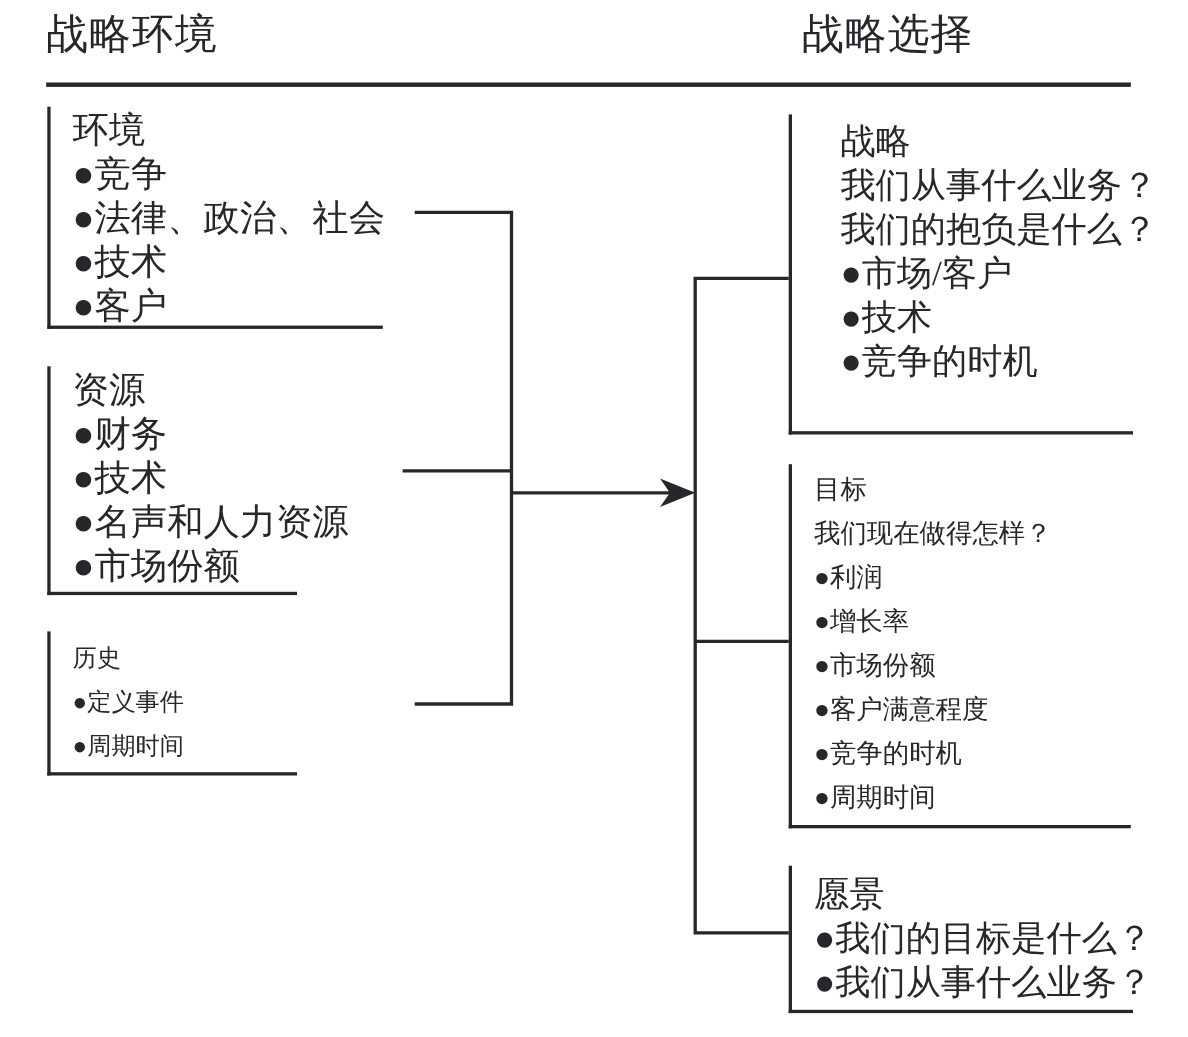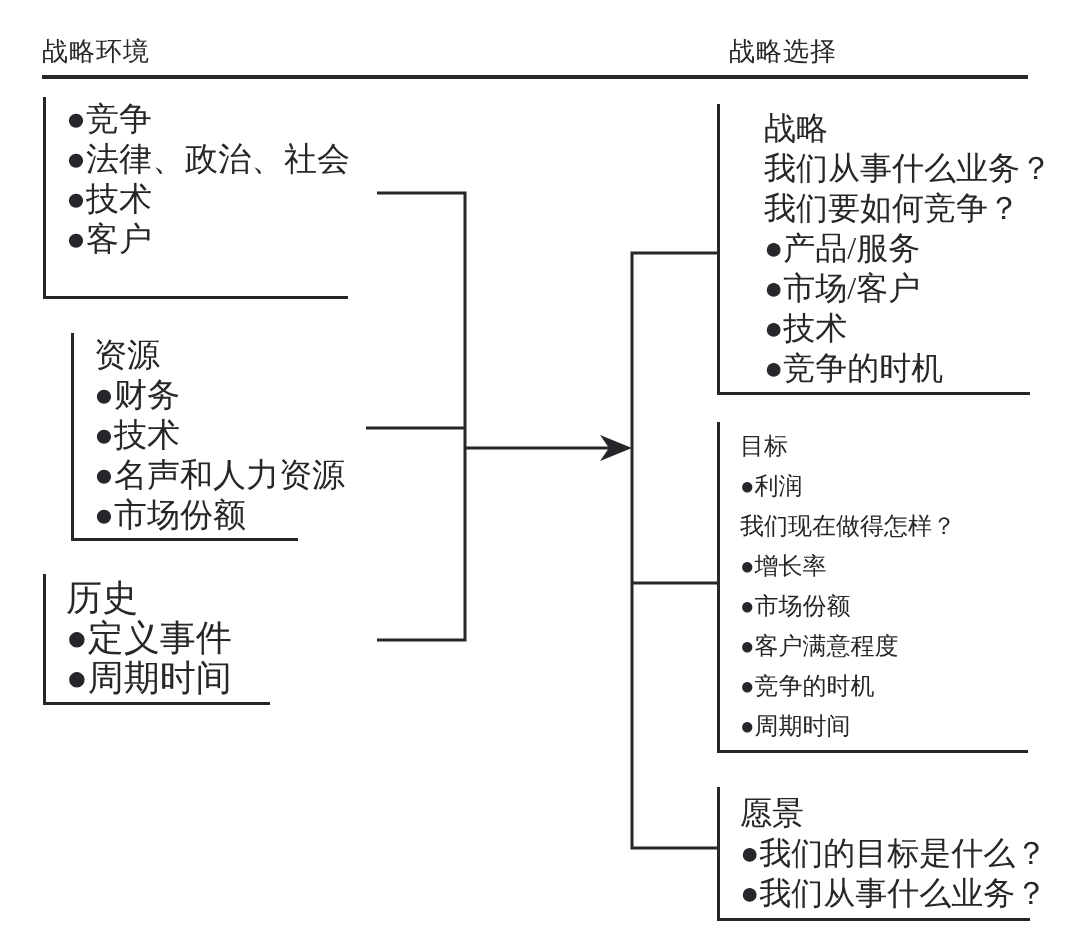--- a/index.html
+++ b/index.html
@@ -15,22 +15,22 @@
     position: relative;
     width: 1080px;
     height: 943px;
     background: var(--background);
     font-family: "Liberation Serif", "DejaVu Serif", serif;
     color: var(--ink);
     overflow: hidden;
   }
   .hdr {
     position: absolute;
-    top: 32px;
-    font-size: 26px;
+    top: 12px;
+    font-size: 38px;
     line-height: 40px;
     letter-spacing: 1px;
     white-space: nowrap;
   }
   .hdr-left  { left: 42px; }
   .hdr-right { left: 729px; }
   .top-rule {
     position: absolute;
     left: 42px;
     top: 75px;
@@ -58,22 +58,22 @@
     box-sizing: border-box;
     border-left: 3px solid var(--ink);
     border-bottom: 3px solid var(--ink);
     padding-left: 20px;
   }
   .box .line {
     line-height: 40px;
     white-space: nowrap;
   }
   .box-env      { left: 43px;  top: 97px;  width: 305px; height: 202px; padding-top: 2px; font-size: 33px; }
-  .box-res      { left: 43px;  top: 333px; width: 227px; height: 208px; padding-top: 2px; font-size: 33px; margin-left: 28px; }
-  .box-his      { left: 43px;  top: 574px; width: 227px; height: 131px; padding-top: 4px; font-size: 36px; }
+  .box-res      { left: 43px;  top: 333px; width: 227px; height: 208px; padding-top: 2px; font-size: 33px; }
+  .box-his      { left: 43px;  top: 574px; width: 227px; height: 131px; padding-top: 4px; font-size: 22px; }
   .box-strategy { left: 717px; top: 104px; width: 313px; height: 291px; padding-top: 4px; font-size: 32px; padding-left: 44px; }
   .box-goals    { left: 717px; top: 422px; width: 311px; height: 331px; padding-top: 4px; font-size: 24px; }
   .box-vision   { left: 717px; top: 787px; width: 313px; height: 134px; padding-top: 6px; font-size: 32px; }
 </style>
 </head>
 <body>
 
 <div class="canvas">
 
   <div class="hdr hdr-left">战略环境</div>
@@ -83,20 +83,21 @@
   <svg class="connectors" width="1080" height="943" viewBox="0 0 1080 943">
     <polyline class="stroke" points="377,193 465,193 465,640 377,640"></polyline>
     <line class="stroke" x1="366" y1="428" x2="465" y2="428"></line>
     <line class="stroke" x1="465" y1="448" x2="612" y2="448"></line>
     <polygon class="fill" points="632,448 600,435 609,448 600,461"></polygon>
     <polyline class="stroke" points="717,253 632,253 632,848 717,848"></polyline>
     <line class="stroke" x1="632" y1="583" x2="717" y2="583"></line>
   </svg>
 
   <div class="box box-env">
+    <div class="line">环境</div>
     <div class="line">●竞争</div>
     <div class="line">●法律、政治、社会</div>
     <div class="line">●技术</div>
     <div class="line">●客户</div>
   </div>
 
   <div class="box box-res">
     <div class="line">资源</div>
     <div class="line">●财务</div>
     <div class="line">●技术</div>
@@ -106,31 +107,30 @@
 
   <div class="box box-his">
     <div class="line">历史</div>
     <div class="line">●定义事件</div>
     <div class="line">●周期时间</div>
   </div>
 
   <div class="box box-strategy">
     <div class="line">战略</div>
     <div class="line">我们从事什么业务？</div>
-    <div class="line">我们要如何竞争？</div>
-    <div class="line">●产品/服务</div>
+    <div class="line">我们的抱负是什么？</div>
     <div class="line">●市场/客户</div>
     <div class="line">●技术</div>
     <div class="line">●竞争的时机</div>
   </div>
 
   <div class="box box-goals">
     <div class="line">目标</div>
+    <div class="line">我们现在做得怎样？</div>
     <div class="line">●利润</div>
-    <div class="line">我们现在做得怎样？</div>
     <div class="line">●增长率</div>
     <div class="line">●市场份额</div>
     <div class="line">●客户满意程度</div>
     <div class="line">●竞争的时机</div>
     <div class="line">●周期时间</div>
   </div>
 
   <div class="box box-vision">
     <div class="line">愿景</div>
     <div class="line">●我们的目标是什么？</div>

